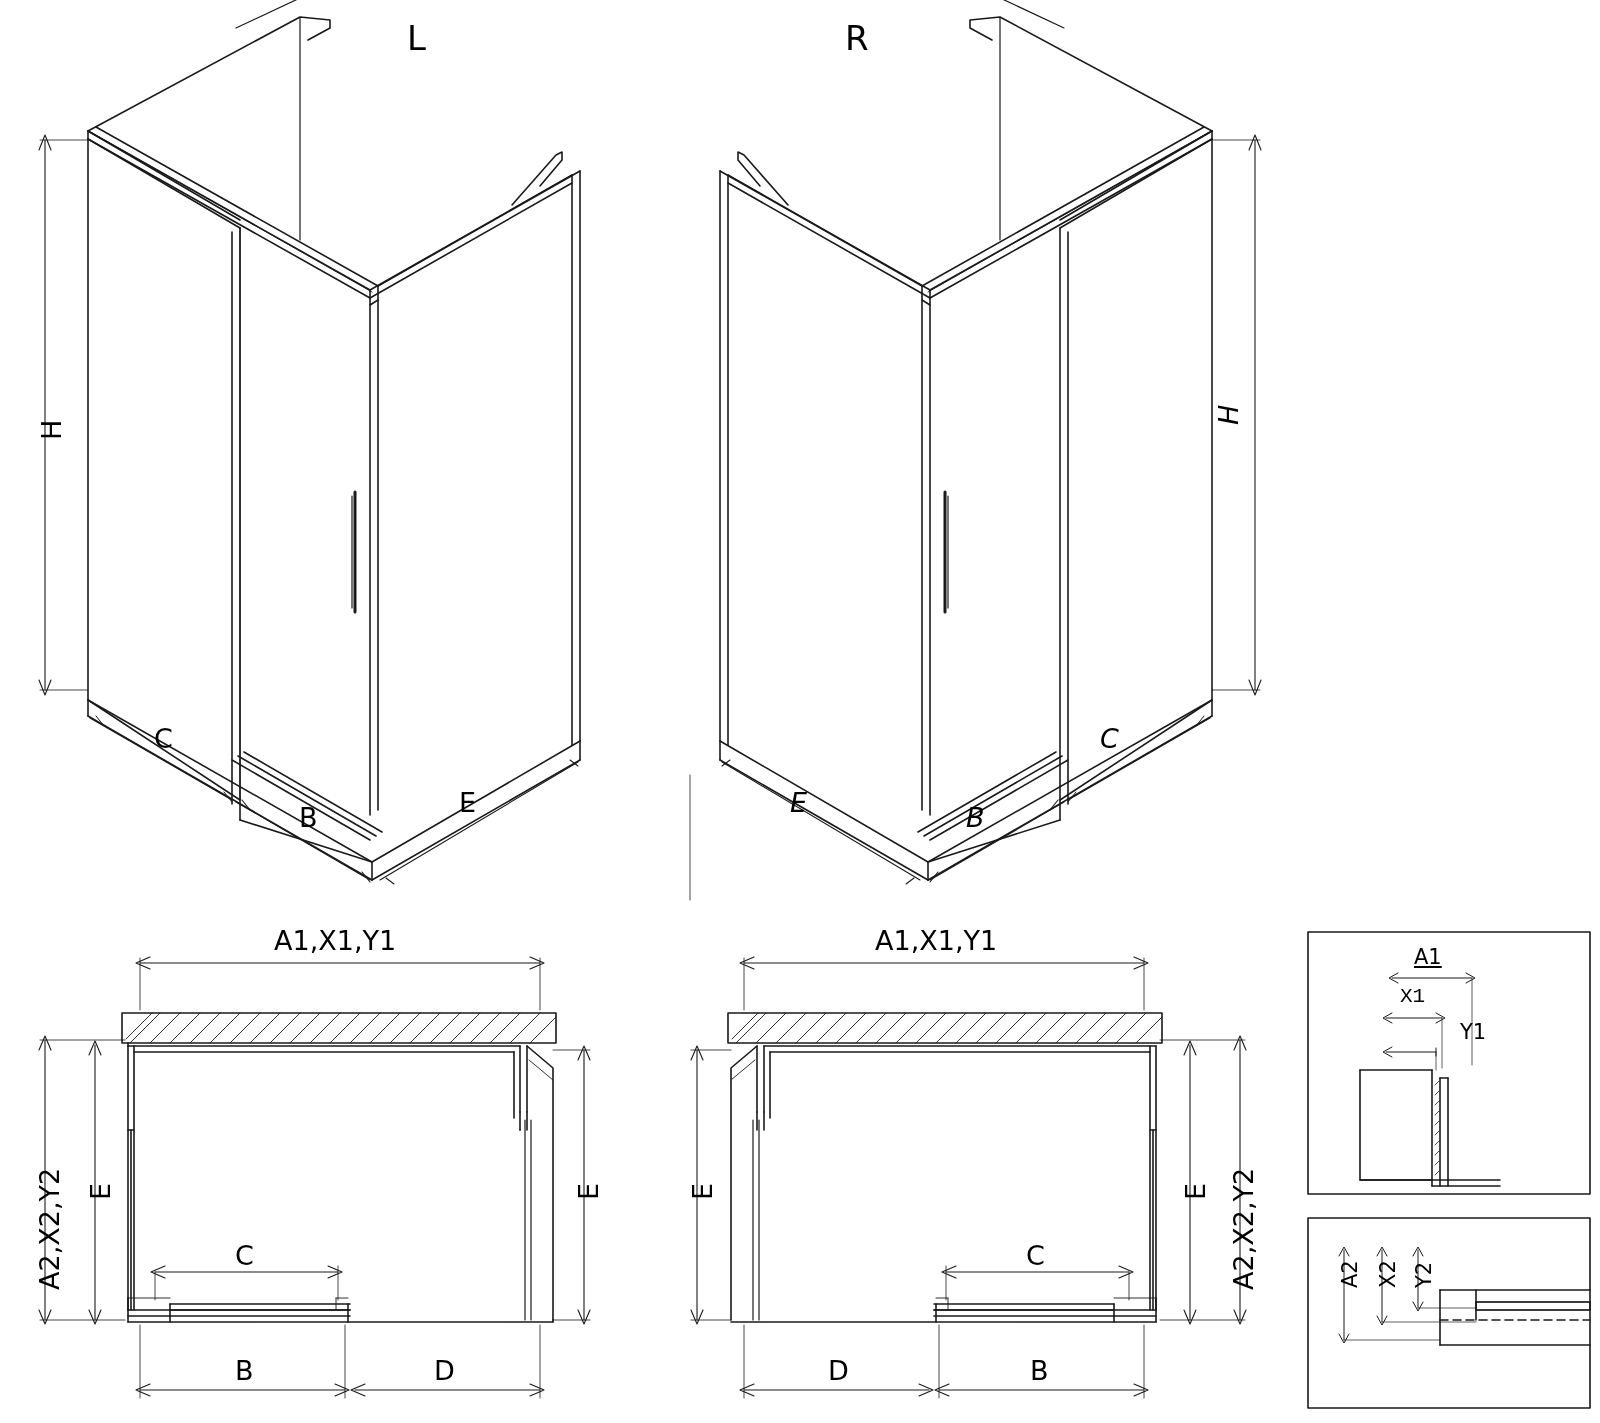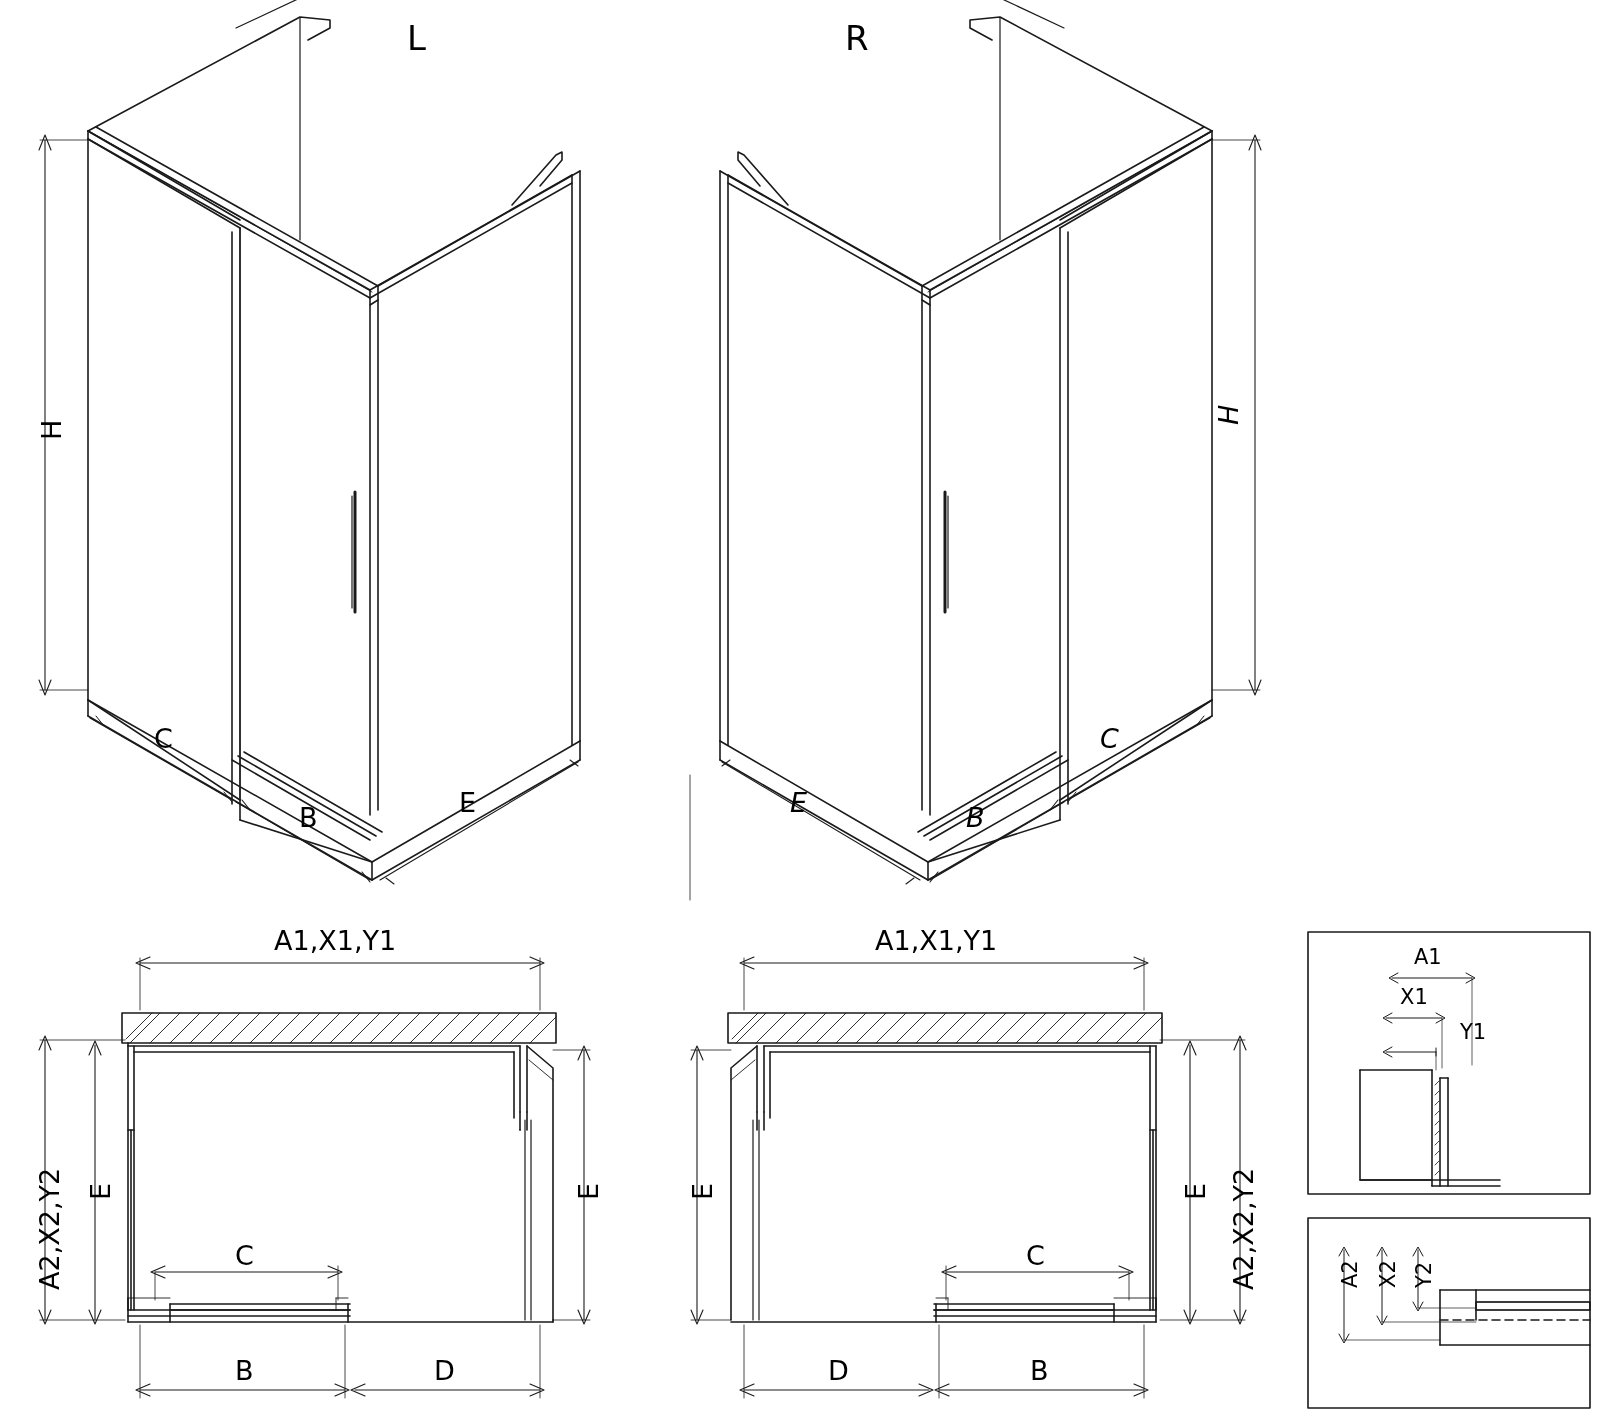--- a/index.html
+++ b/index.html
@@ -446,21 +446,21 @@
 <div class="lbl" style="left:434px;top:1355px;">D</div>
 
 <div class="lbl" style="left:875px;top:925px;">A1,X1,Y1</div>
 <div class="lbl rot90" style="left:687px;top:1200px;">E</div>
 <div class="lbl rot90" style="left:1180px;top:1200px;">E</div>
 <div class="lbl rot90" style="left:1228px;top:1290px;">A2,X2,Y2</div>
 <div class="lbl" style="left:1026px;top:1240px;">C</div>
 <div class="lbl" style="left:1030px;top:1355px;">B</div>
 <div class="lbl" style="left:828px;top:1355px;">D</div>
 
-<div class="lbl small" style="left:1414px;top:945px;">A1</div>
-<div class="lbl small" style="left:1400px;top:985px;">X1</div>
+<div class="lbl small" style="left:1414px;top:945px;text-decoration:underline;">A1</div>
+<div class="lbl small" style="left:1400px;top:985px;font-family:Liberation Mono, monospace;">X1</div>
 <div class="lbl small" style="left:1460px;top:1020px;">Y1</div>
 
 <div class="lbl small rot90" style="left:1338px;top:1288px;">A2</div>
 <div class="lbl small rot90" style="left:1376px;top:1288px;">X2</div>
 <div class="lbl small rot90" style="left:1412px;top:1288px;">Y2</div>
 
 </div>
 
 </body></html>

